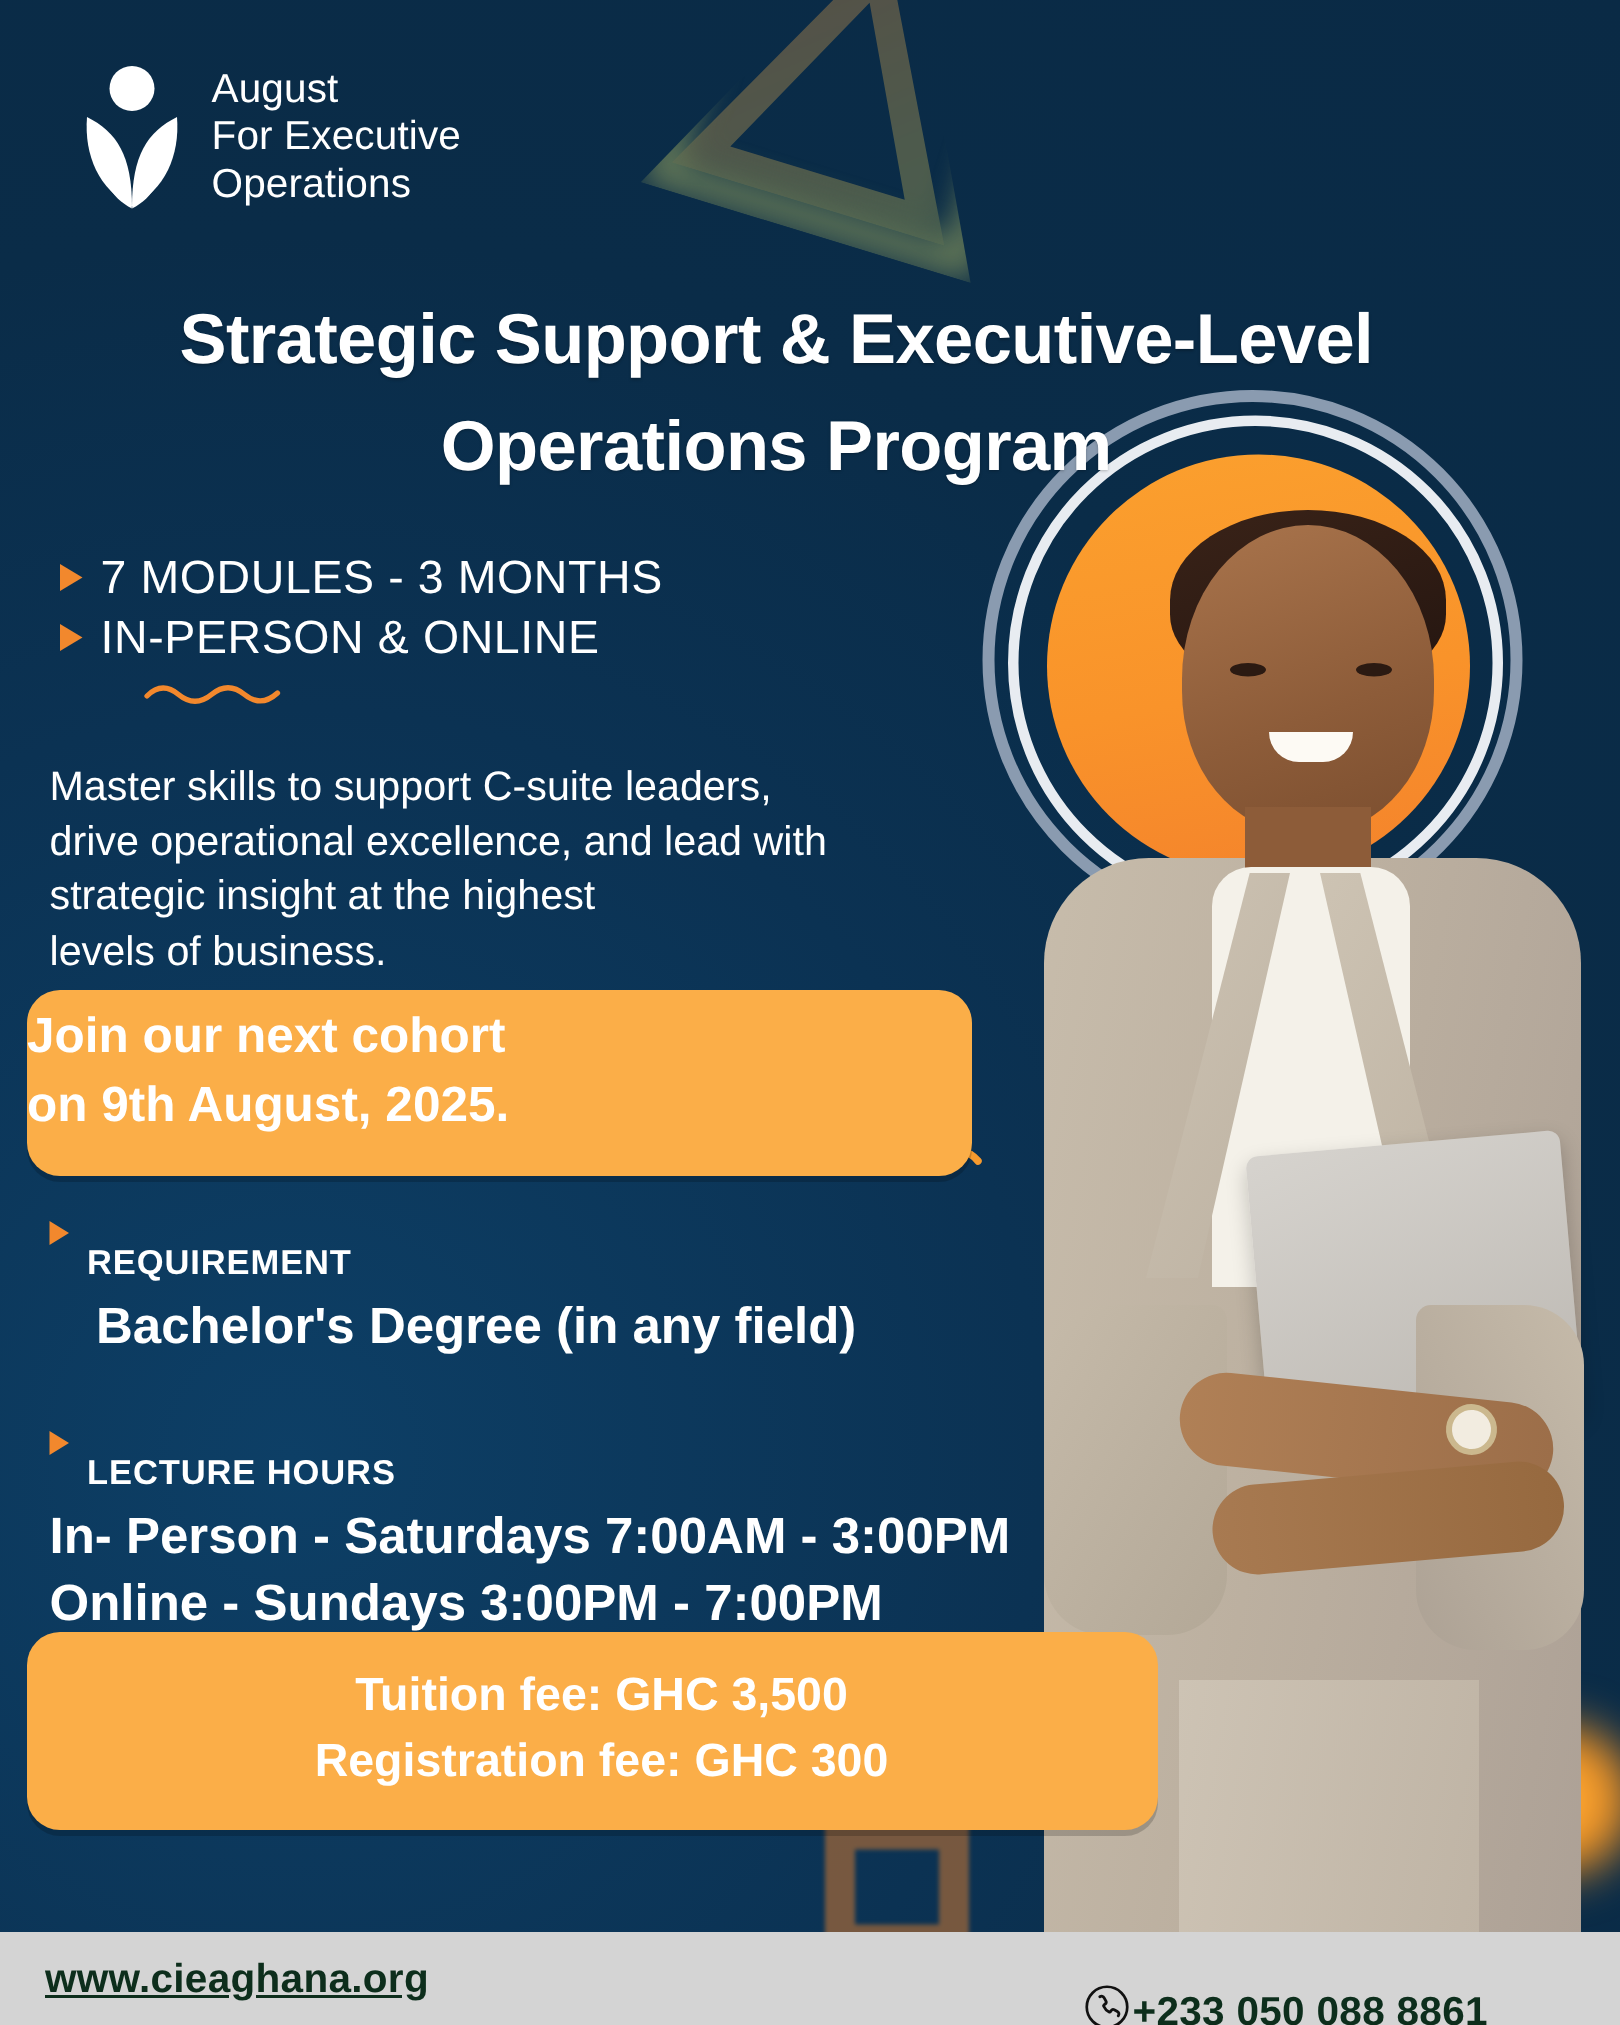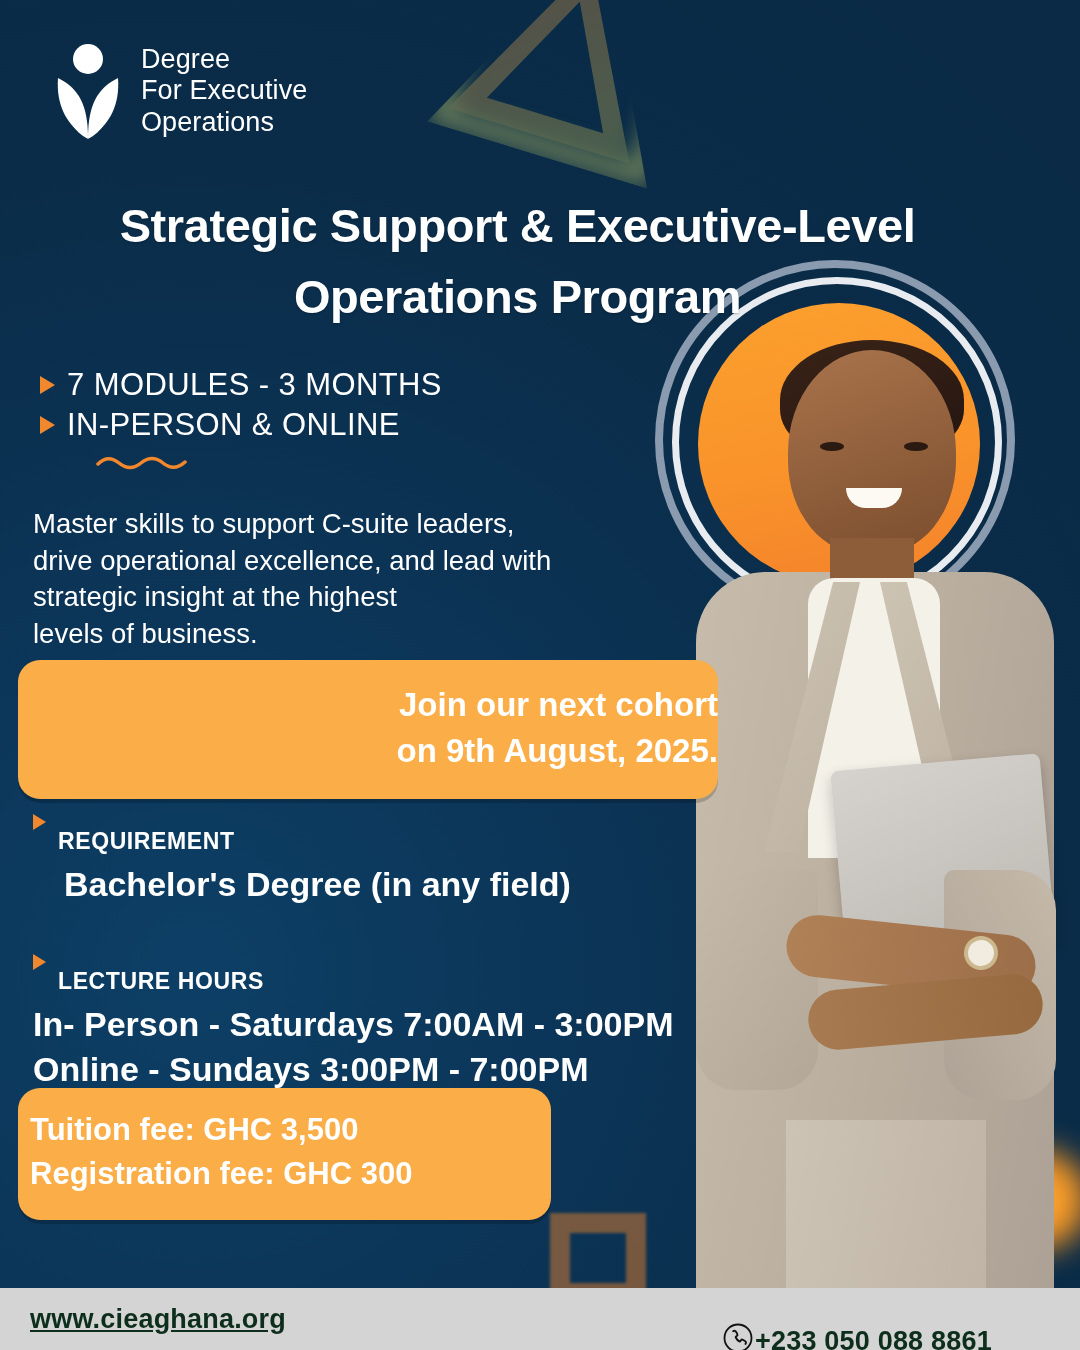--- a/index.html
+++ b/index.html
@@ -90,26 +90,26 @@
   .banner {
     position:absolute; left:18px;
     background:#fbae48;
     border-radius:22px;
     color:#ffffff; font-weight:bold;
     box-shadow:0 4px 0 rgba(0,0,0,.18);
     z-index:7;
   }
   .banner span { display:block; }
   .banner-cohort {
-    top:660px; width:700px; padding:22px 0 26px 0;
-    font-size:33px; line-height:1.38; text-align:right;
+    top:660px; width:630px; padding:7px 0 26px 0;
+    font-size:33px; line-height:1.38; text-align:left;
   }
   .banner-fees {
-    top:1088px; width:533px; padding:20px 0 24px 12px;
-    font-size:31px; line-height:1.42; 
+    top:1088px; width:754px; padding:20px 0 24px 12px;
+    font-size:31px; line-height:1.42; text-align:center;
   }
 
   .wavy2 { position:absolute; left:548px; top:762px; z-index:6; }
 
   
   .block { position:absolute; z-index:6; }
   .block-req { left:33px; top:788px; }
   .block-lec { left:33px; top:928px; }
   .bl-head { display:flex; align-items:center; gap:12px; margin-bottom:7px; }
   .bl-head .tri { border-left-width:13px; border-top-width:8px; border-bottom-width:8px; }
@@ -263,21 +263,21 @@
     <div class="logo-mark">
       <svg viewBox="0 0 72 98" width="72" height="98">
         <circle cx="36" cy="17" r="15" fill="#ffffff"></circle>
         <path d="M36 96 C36 62 26 46 6 36 C4 62 14 84 36 96 Z" fill="#ffffff"></path>
         <path d="M36 96 C36 62 46 46 66 36 C68 62 58 84 36 96 Z" fill="#ffffff"></path>
         <path d="M36 97 C30 74 24 62 12 55 C14 76 22 90 36 97 Z" fill="#ffffff"></path>
         <path d="M36 97 C42 74 48 62 60 55 C58 76 50 90 36 97 Z" fill="#ffffff"></path>
       </svg>
     </div>
     <div class="logo-text">
-      <div>Degree</div>
+      <div>August</div>
       <div>For Executive</div>
       <div>Operations</div>
     </div>
   </div>
 
   <h1 class="headline">
     <span class="l1">Strategic Support &amp; Executive-Level</span>
     <span class="l2">Operations Program</span>
   </h1>
 

